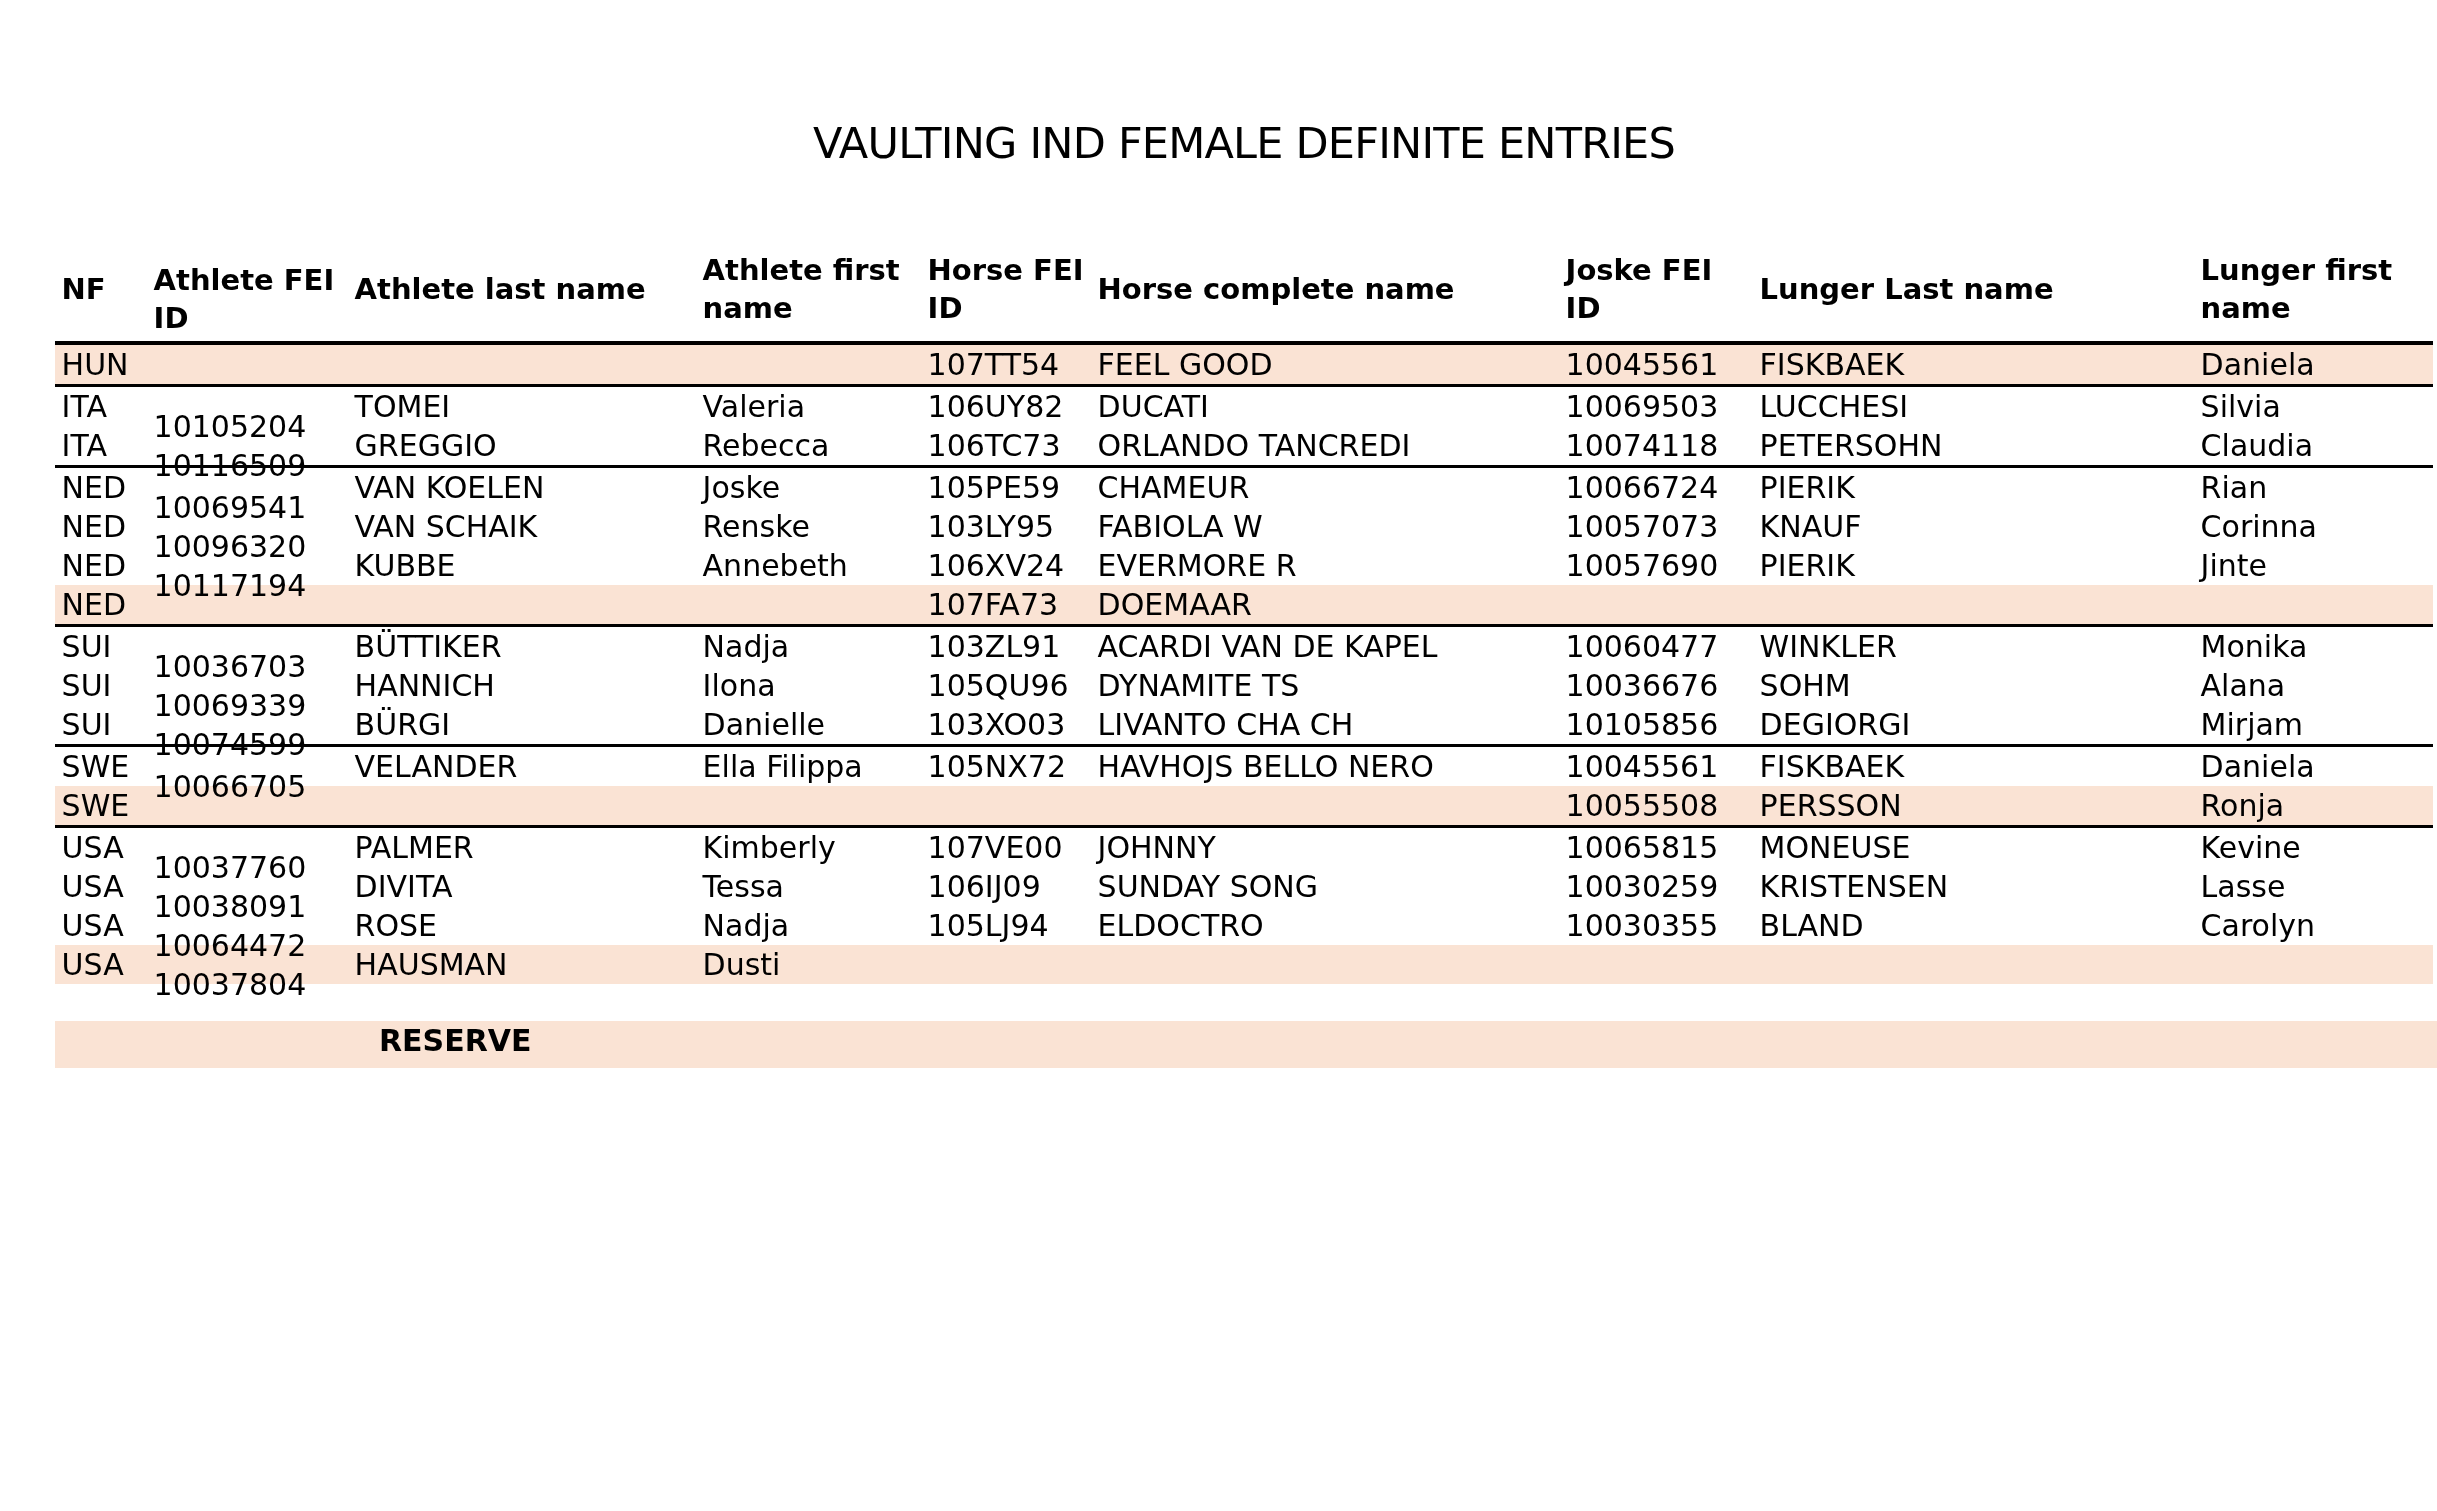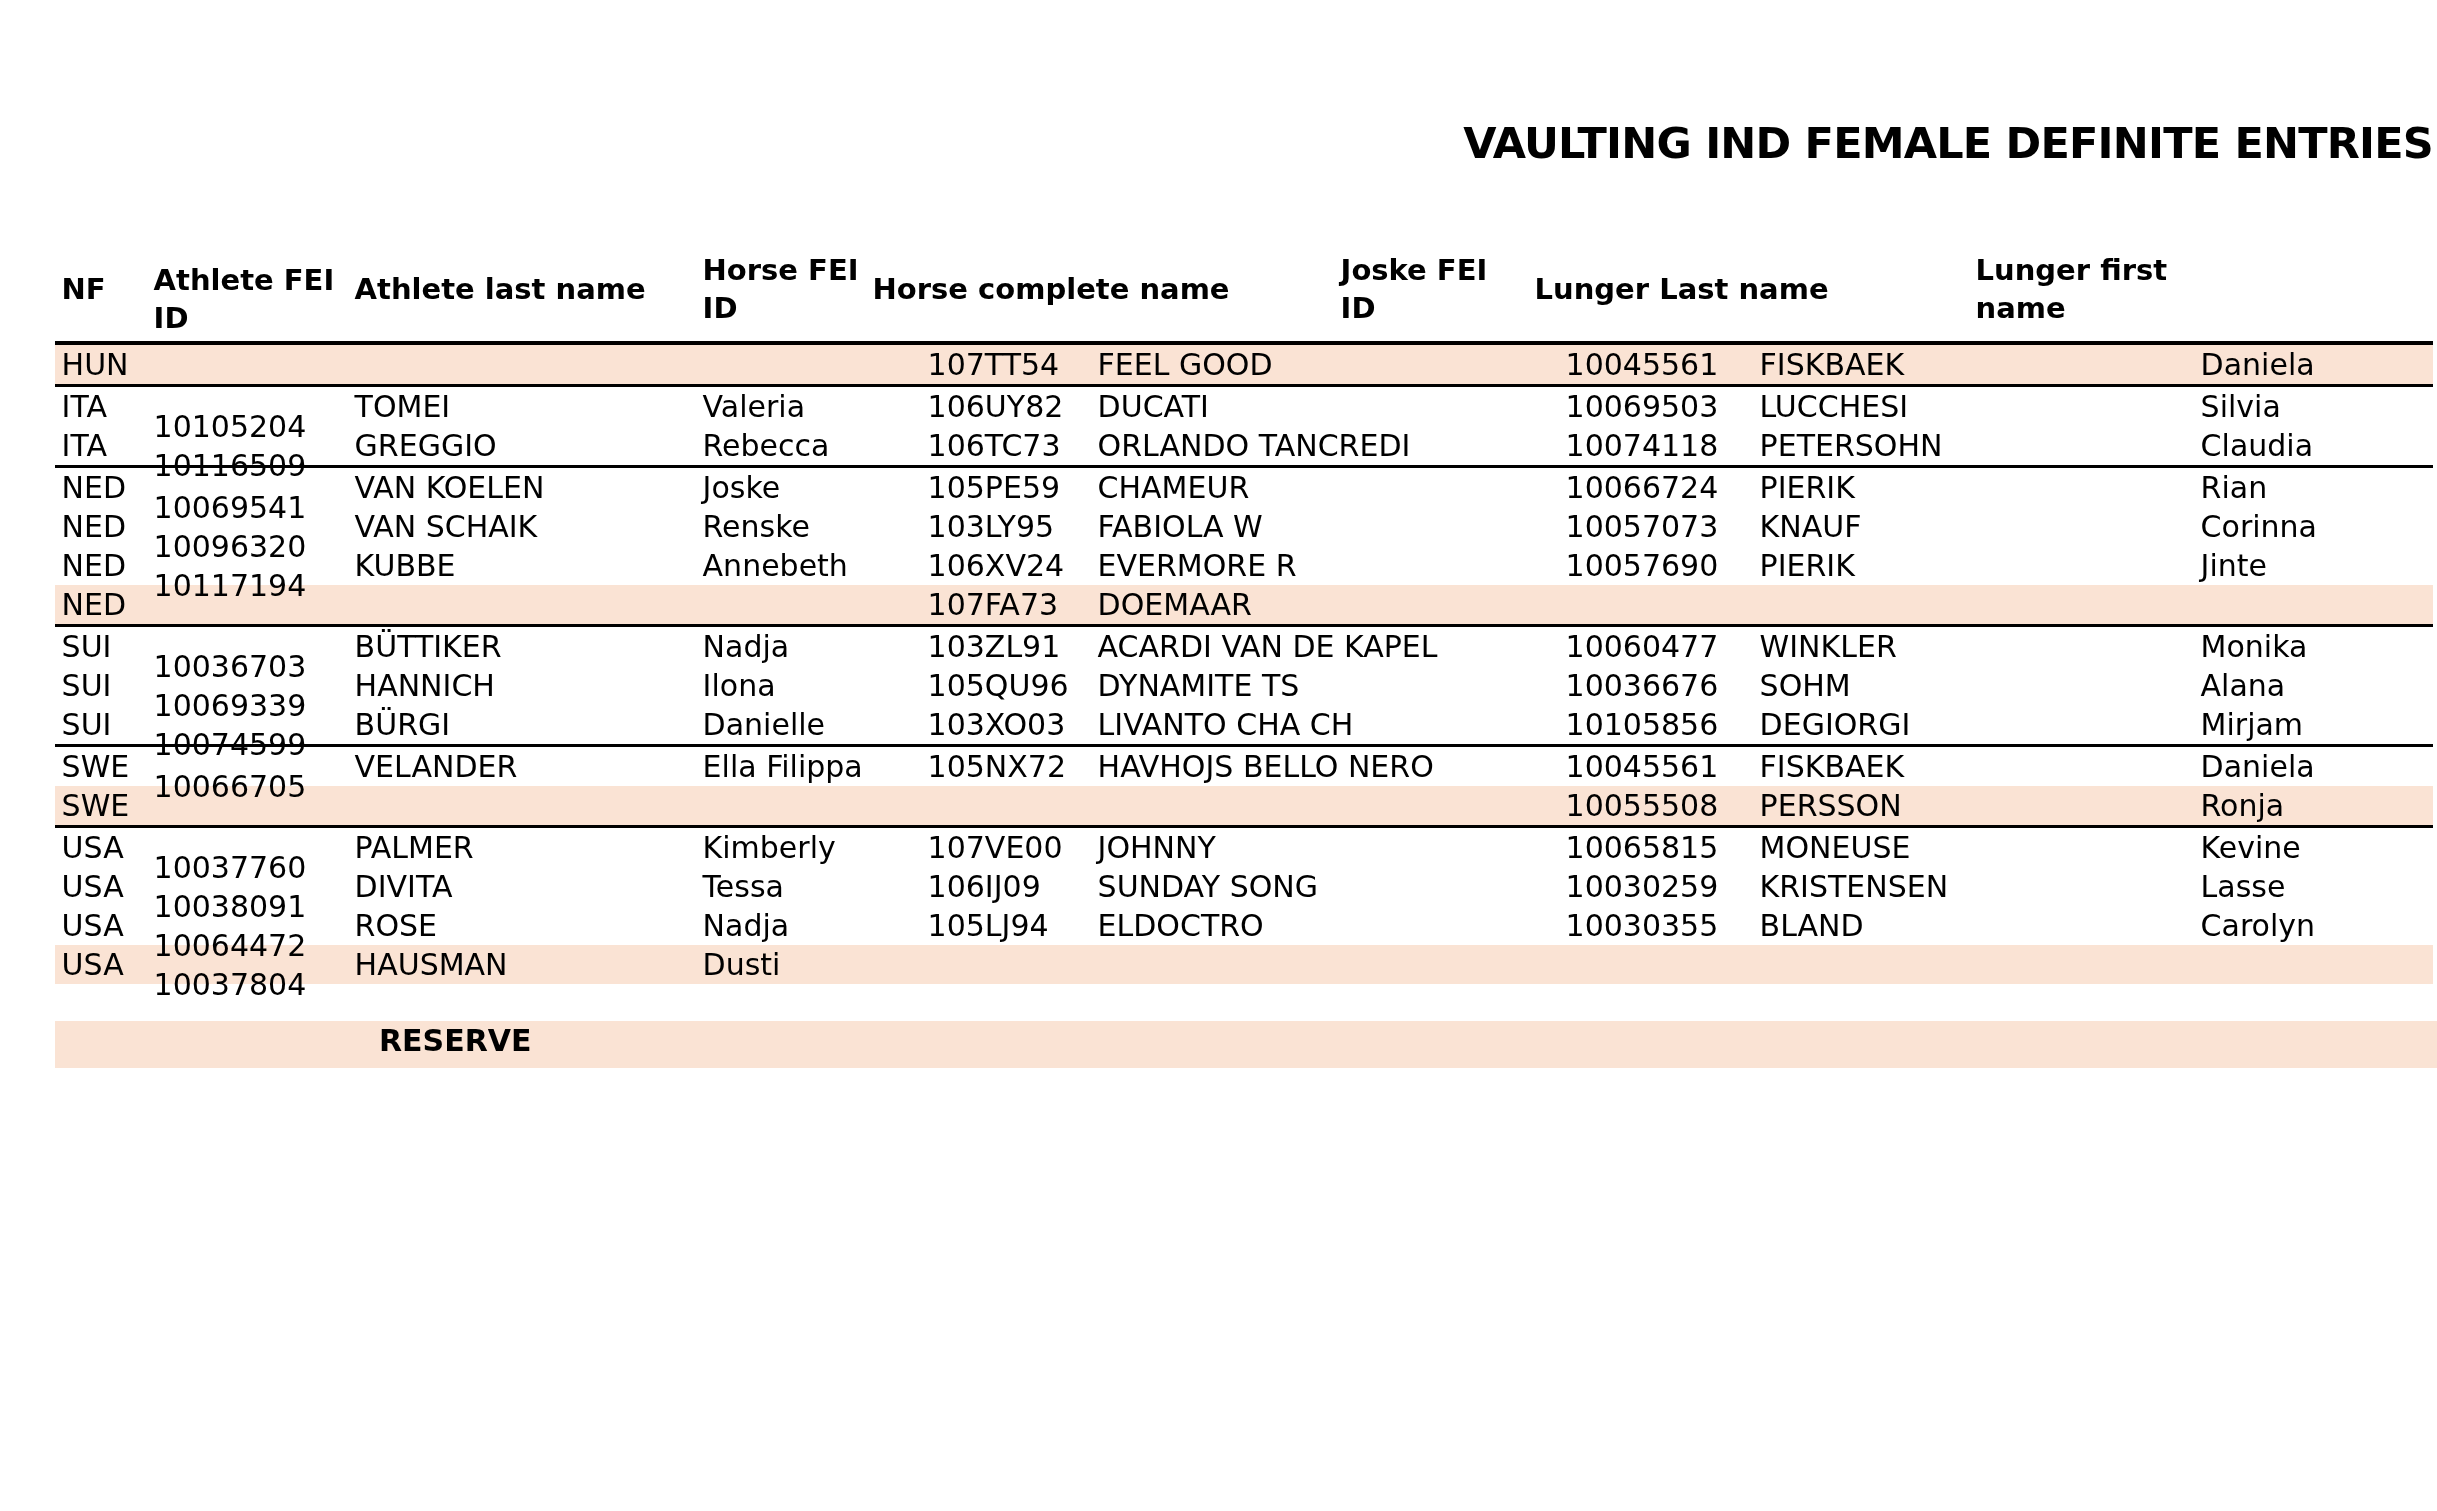--- a/index.html
+++ b/index.html
@@ -12,23 +12,23 @@
     font-family: "DejaVu Sans", "Liberation Sans", sans-serif;
     color: #000000;
   }
   .sheet {
     width: 2378px;
     margin-left: 55px;
   }
   .title {
     margin-top: 121px;
     width: 2378px;
-    text-align: right;
+    text-align: center;
     font-size: 43px;
-    font-weight: bold;
+    font-weight: normal;
     letter-spacing: -0.8px;
     line-height: 1.05;
   }
   .table {
     margin-top: 73px;
     width: 2378px;
   }
   .header-row {
     display: flex;
     min-height: 72px;
@@ -93,20 +93,21 @@
 <body>
 
 <div class="sheet">
   <div class="title">VAULTING IND FEMALE DEFINITE ENTRIES</div>
 
   <div class="table">
     <div class="header-row">
         <div class="hcell c0">NF</div>
         <div class="hcell c1">Athlete FEI ID</div>
         <div class="hcell c2">Athlete last name</div>
+        <div class="hcell c3">Athlete first name</div>
         <div class="hcell c4">Horse FEI ID</div>
         <div class="hcell c5">Horse complete name</div>
         <div class="hcell c6">Joske FEI ID</div>
         <div class="hcell c7">Lunger Last name</div>
         <div class="hcell c8">Lunger first name</div>
       </div>
     <div>
         <div class="row hl ge">
           <div class="cell c0">HUN</div>
           <div class="cell c1"></div>

